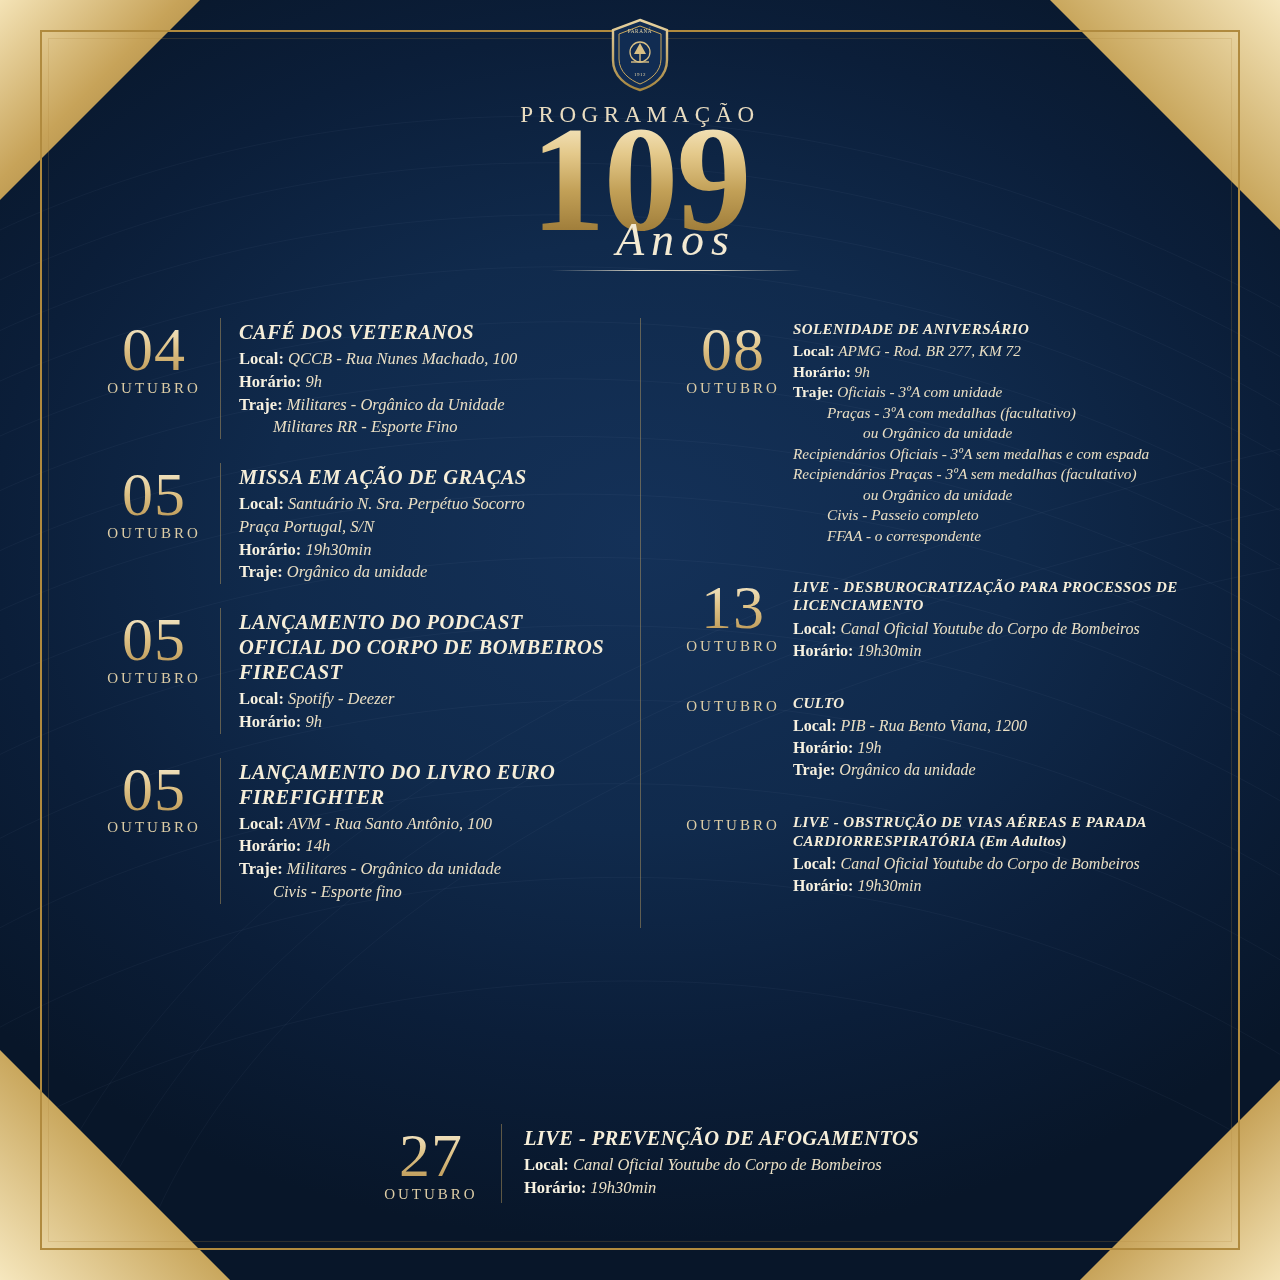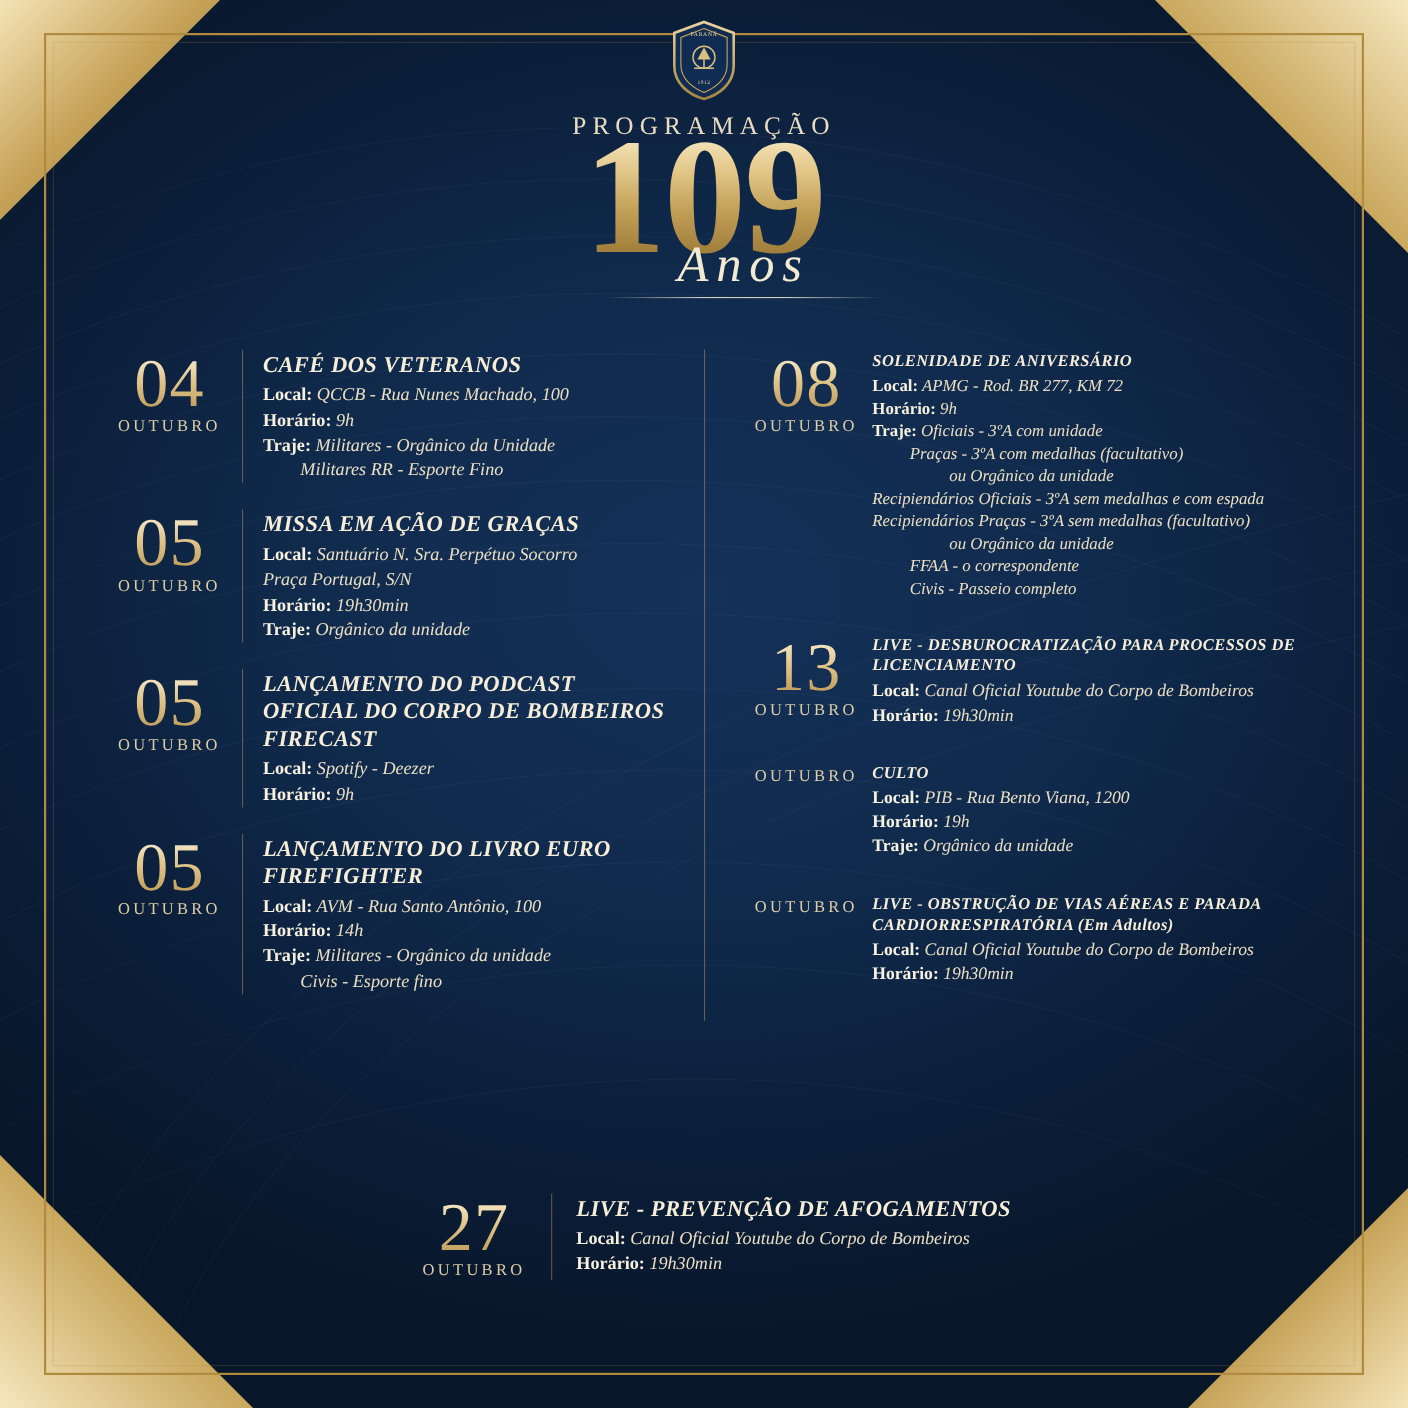--- a/index.html
+++ b/index.html
@@ -195,21 +195,21 @@
   .col-right .date { flex: 0 0 120px; }
   .col-right .title { font-size: 15px; }
   .col-right .line { font-size: 16px; }
 
   .small .line { font-size: 15.3px; line-height: 1.34; }
 
   
   .bottom {
     position: absolute;
     left: 0; right: 0;
-    top: 1085px;
+    top: 1124px;
     display: flex;
     justify-content: center;
     z-index: 4;
   }
   .bottom .event { margin-bottom: 0; }
   .bottom .date { flex: 0 0 140px; }
   .bottom .sep { display: block; margin-right: 22px; }
   .bottom .body { max-width: 520px; }
 </style>
 </head>
@@ -383,22 +383,22 @@
           <div class="body">
             <div class="title">SOLENIDADE DE ANIVERSÁRIO</div>
             <div class="line"><b>Local:</b> <span>APMG - Rod. BR 277, KM 72</span></div>
             <div class="line"><b>Horário:</b> <span>9h</span></div>
             <div class="line"><b>Traje:</b> <span>Oficiais - 3ºA com unidade</span></div>
             <div class="line ind"><span>Praças - 3ºA com medalhas (facultativo)</span></div>
             <div class="line ind2"><span>ou Orgânico da unidade</span></div>
             <div class="line"><span>Recipiendários Oficiais - 3ºA sem medalhas e com espada</span></div>
             <div class="line"><span>Recipiendários Praças - 3ºA sem medalhas (facultativo)</span></div>
             <div class="line ind2"><span>ou Orgânico da unidade</span></div>
+            <div class="line ind"><span>Civis - Passeio completo</span></div>
             <div class="line ind"><span>FFAA - o correspondente</span></div>
-            <div class="line ind"><span>Civis - Passeio completo</span></div>
           </div>
         </div>
         <div class="event">
           <div class="date">
             <div class="day">13</div>
             <div class="month">OUTUBRO</div>
           </div>
           <div class="body">
             <div class="title">LIVE - DESBUROCRATIZAÇÃO PARA PROCESSOS DE LICENCIAMENTO</div>
             <div class="line"><b>Local:</b> <span>Canal Oficial Youtube do Corpo de Bombeiros</span></div>

